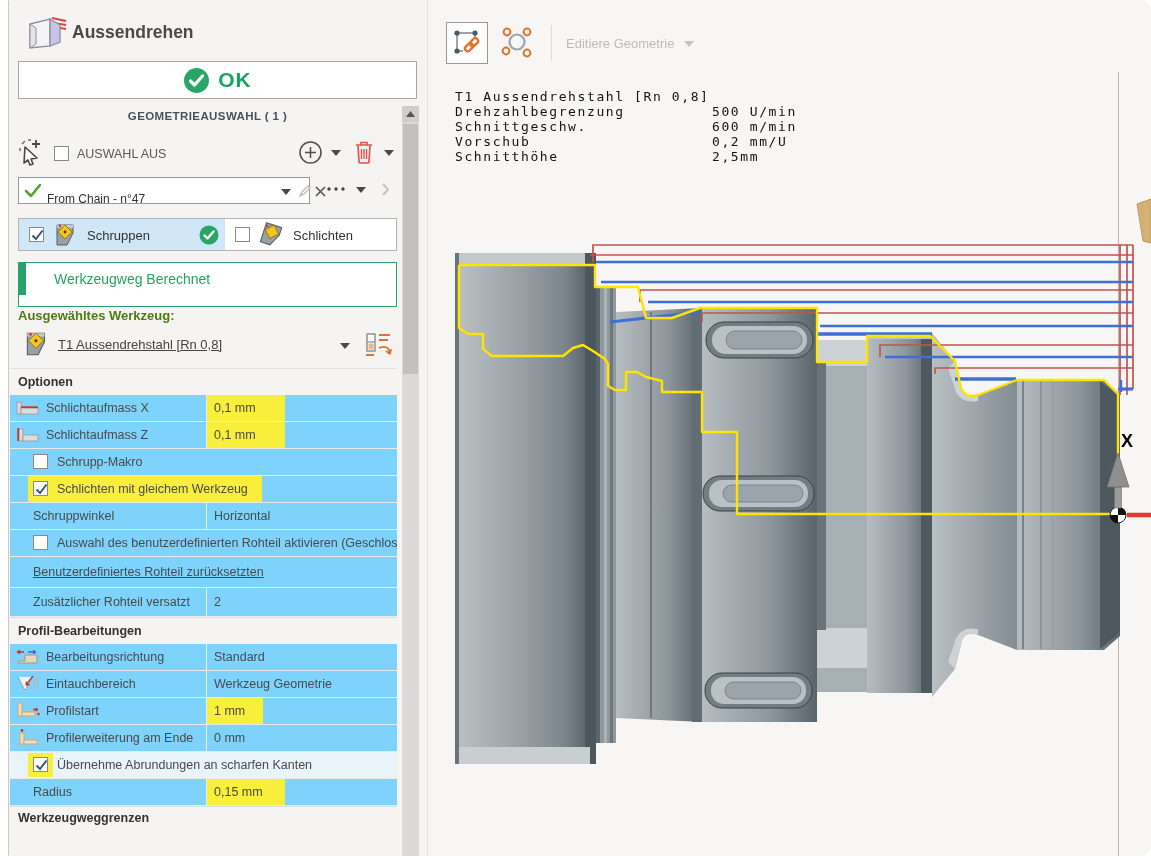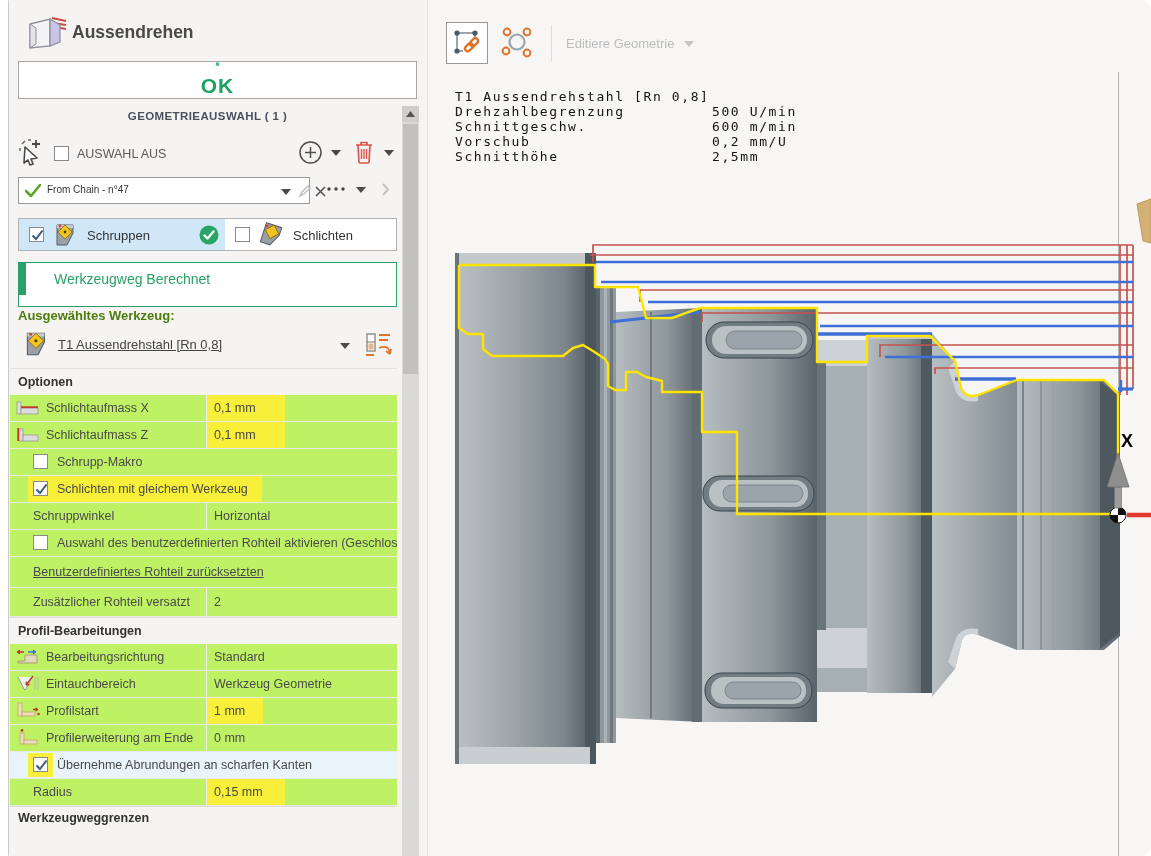--- a/index.html
+++ b/index.html
@@ -10,21 +10,21 @@
 
   
   .win-edge { left:8px; top:0; width:1px; height:856px; background:#c9c9c9; }
   .left-panel { left:9px; top:0; width:418px; height:856px; background:#f5f4f2; }
   .panel-divider { left:427px; top:0; width:1px; height:856px; background:#e2e1df; }
   .right-panel { left:428px; top:0; width:723px; height:856px; background:#f7f6f5; }
 
   
   .op-title { left:72px; top:22px; font-size:17.5px; font-weight:600; color:#4a4a4a; }
   .ok-btn { left:18px; top:61px; width:399px; height:38px; background:#fff; border:1px solid #a8a8a8;
-            display:flex; align-items:center; justify-content:center; gap:8px; cursor:default;flex-direction:column; }
+            display:flex; align-items:center; justify-content:center; gap:8px; cursor:default; }
   .ok-label { font-size:21px; font-weight:800; color:#1ca261; letter-spacing:1px; }
 
   .geo-title { left:18px; top:110px; width:379px; text-align:center; font-size:11.5px; font-weight:bold;
                color:#49525c; letter-spacing:.4px; }
 
   
   .scrollbar { left:402px; top:106px; width:17px; height:750px; background:#dbdad8; }
   .scroll-btn { left:0; top:0; width:17px; height:16px; background:#cfcecc; display:flex; align-items:center; justify-content:center; }
   .scroll-thumb { left:1px; top:18px; width:15px; height:250px; background:#c3c1bf; }
 
@@ -44,21 +44,21 @@
   .status-text { position:absolute; left:35px; top:8px; font-size:14px; color:#27a266; }
 
   .seltool-label { left:18px; top:308px; font-size:13px; font-weight:bold; color:#4d7c0f; }
   .tool-link { left:58px; top:337px; font-size:13px; color:#444; text-decoration:underline; }
   .tool-row-sep { left:10px; top:368px; width:387px; height:1px; background:#e0e0e0; }
 
   
   .rows { left:10px; top:369px; width:387px; height:487px; }
   .hdr-row { position:relative; height:26px; line-height:26px; padding-left:8px; font-size:12.5px; font-weight:bold;
              color:#333; background:#f5f4f2; border-top:1px solid #dcdcdc; white-space:nowrap; overflow:hidden; }
-  .row { position:relative; height:27px; background:#bef264; border-bottom:1px solid #e9e9e9; white-space:nowrap; overflow:hidden; }
+  .row { position:relative; height:27px; background:#7dd3fc; border-bottom:1px solid #e9e9e9; white-space:nowrap; overflow:hidden; }
   .row .ri { position:absolute; left:5px; top:3px; }
   .row .rl { position:absolute; left:36px; top:6px; font-size:12.5px; color:#4a4a4a; }
   .row .rcb { position:absolute; left:23px; top:5px; }
   .row .rcl { position:absolute; left:47px; top:6px; font-size:12.5px; color:#4a4a4a; }
   .row .vsep { position:absolute; left:196px; top:0; bottom:0; width:1px; background:#ececec; }
   .row .rv { position:absolute; left:204px; top:6px; font-size:12.5px; color:#4a4a4a; z-index:2; }
   .hl { position:absolute; background:#f7ef3a; z-index:1; }
   .hl-val { left:197px; top:0; height:26px; width:78px; }
   .hl-val-sm { left:197px; top:0; height:26px; width:56px; }
   .hl-rowspan { left:18px; top:0; height:26px; width:234px; }
@@ -139,21 +139,21 @@
   </svg>
   <svg class="abs" style="left:384px;top:150px" width="10" height="6" viewBox="0 0 10 6">
       <polygon points="0,0 10,0 5,6" fill="#4a4a4a"></polygon>
     </svg>
 
   
   <div class="abs chain-box">
     <svg class="abs" style="left:6px;top:6px" width="16" height="13" viewBox="0 0 16 13">
       <polyline points="1,7 6,12 15,1" fill="none" stroke="#59a52c" stroke-width="2.6" stroke-linecap="round" stroke-linejoin="round"></polyline>
     </svg>
-    <div class="abs" style="left:28px;top:6px;font-size:10px;color:#333">From Chain  - n°47</div>
+    <div class="abs" style="left:28px;top:14px;font-size:12px;color:#333">From Chain  - n°47</div>
     <svg class="abs" style="left:262px;top:11px" width="10" height="6" viewBox="0 0 10 6">
         <polygon points="0,0 10,0 5,6" fill="#4a4a4a"></polygon>
       </svg>
     <svg class="abs" style="left:279px;top:6px" width="14" height="14" viewBox="0 0 14 14">
       <path d="M2,12 L4,8 L10,2 L12,4 L6,10 Z" fill="none" stroke="#bdbdbd" stroke-width="1.4"></path>
     </svg>
     <svg class="abs" style="left:296px;top:8px" width="11" height="11" viewBox="0 0 11 11">
       <path d="M1,1 L10,10 M10,1 L1,10" stroke="#555" stroke-width="1.6"></path>
     </svg>
   </div>

